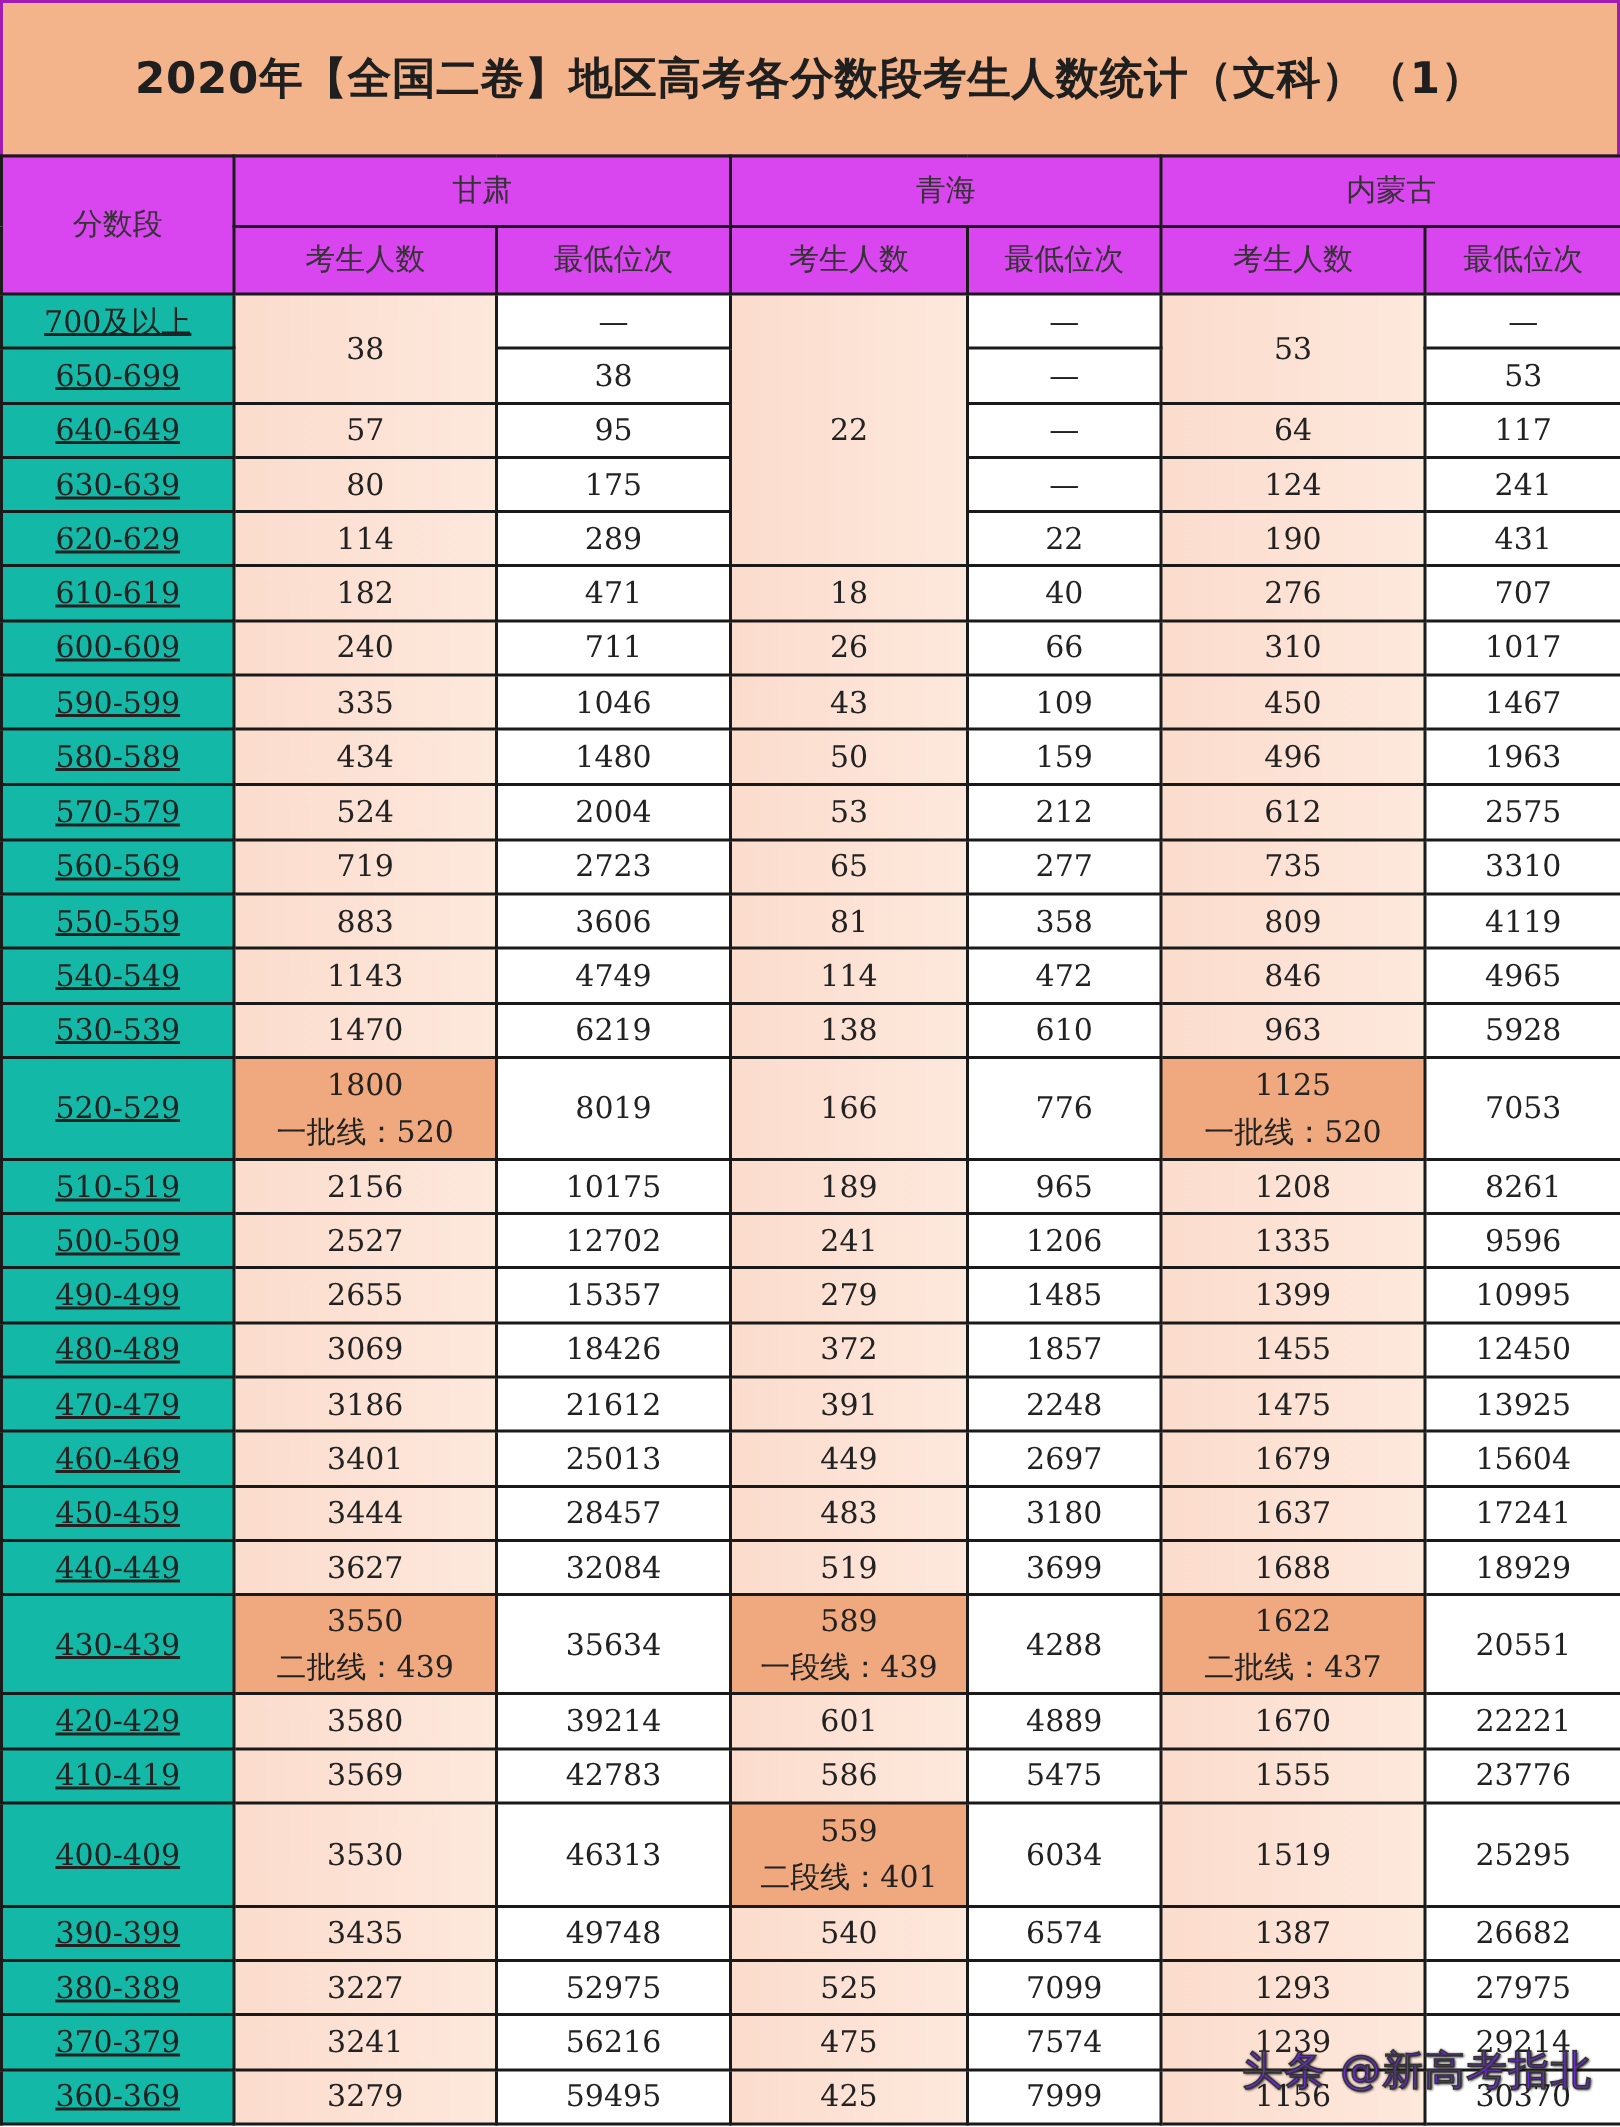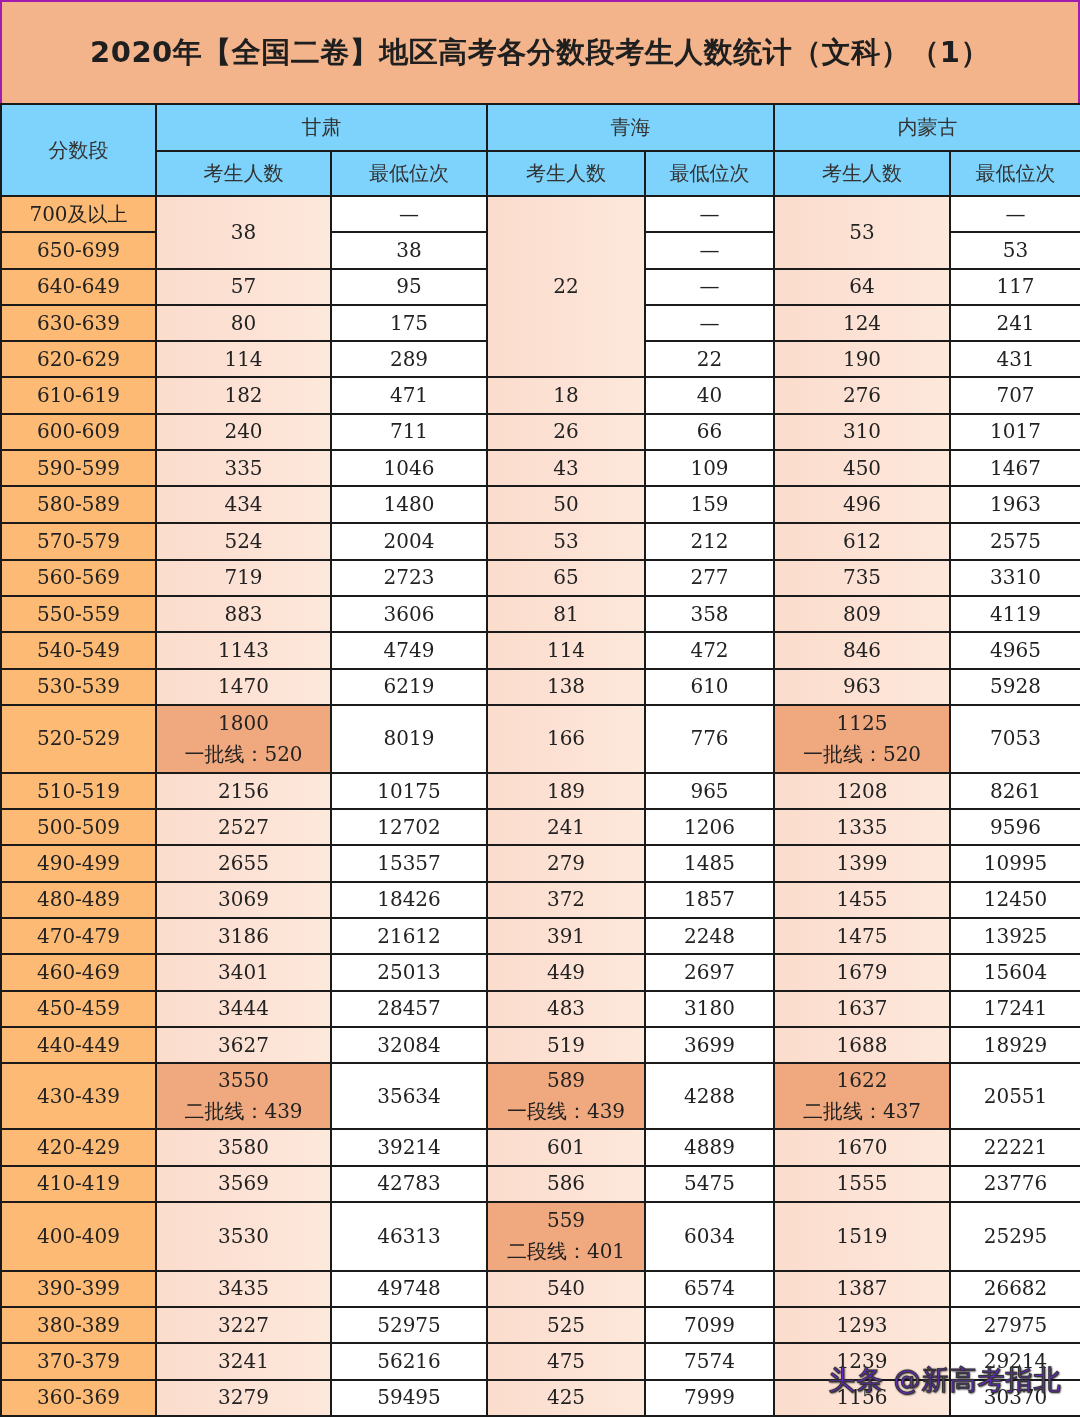--- a/index.html
+++ b/index.html
@@ -1,22 +1,22 @@
 <!DOCTYPE html>
 <html><head>
 <meta charset="utf-8">
 <style>
   html, body { margin:0; padding:0; background:#ffffff; }
   body { width:1080px; height:1418px; overflow:hidden; position:relative; font-family:"DejaVu Serif","Liberation Serif",serif; color:#222; }
   .title-bar { position:absolute; left:0; top:0; width:1076px; height:101px; background:#f3b48c; border:2px solid #a21caf; display:flex; align-items:center; justify-content:center; }
   .title-text { font-family:"DejaVu Sans","Liberation Sans",sans-serif; font-weight:bold; font-size:29px; color:#1f1f1f; letter-spacing:0.5px; }
   table.grid { position:absolute; left:0; top:103px; width:1080px; border-collapse:collapse; table-layout:fixed; }
   table.grid td, table.grid th { border:2px solid #1a1a1a; text-align:center; vertical-align:middle; padding:0; font-size:20px; font-weight:normal; line-height:1.15; }
-  th.hdr { background:#7dd3fc; font-family:Liberation Serif, serif; font-size:25px; color:#333; }
-  td.band { background:#fdba74; font-size:20px; }
+  th.hdr { background:#d946ef; font-family:Liberation Serif, serif; font-size:25px; color:#333; }
+  td.band { background:#14b8a6; font-size:20px;text-decoration:underline; }
   td.count { background:linear-gradient(to right,#fbdccd,#fde8dc); }
   td.rank { background:#ffffff; }
   td.hl { background:#f0a97f; }
   .sub { display:block; margin-top:8px; }
   .watermark { position:absolute; left:828px; top:1362px; font-family:"DejaVu Sans","Liberation Sans",sans-serif; font-size:27px; color:#6d28d9; -webkit-text-stroke:1px #333; text-shadow:0 0 2px #333, 1px 1px 2px #000; letter-spacing:1px; }
 </style>
 </head>
 <body>
 
 <div class="title-bar">

